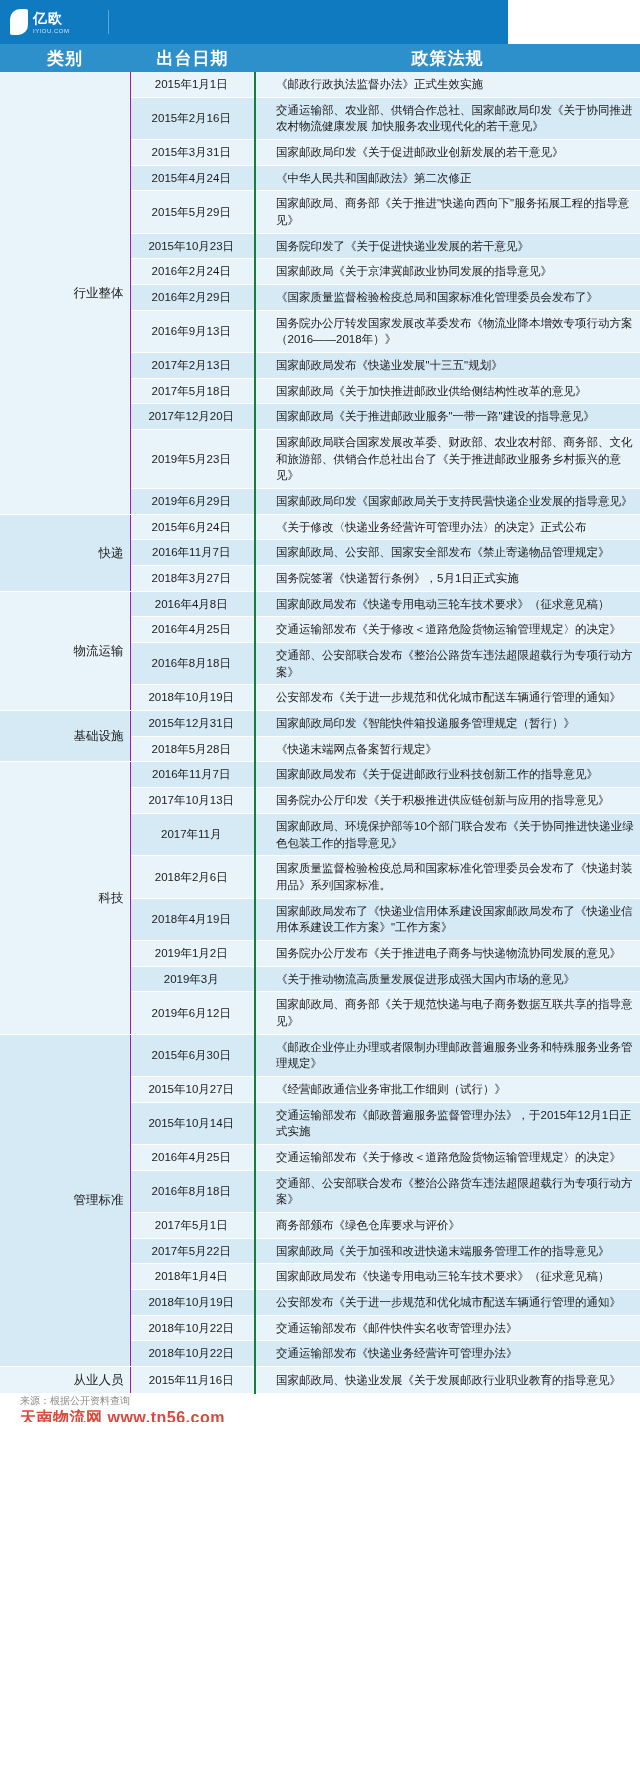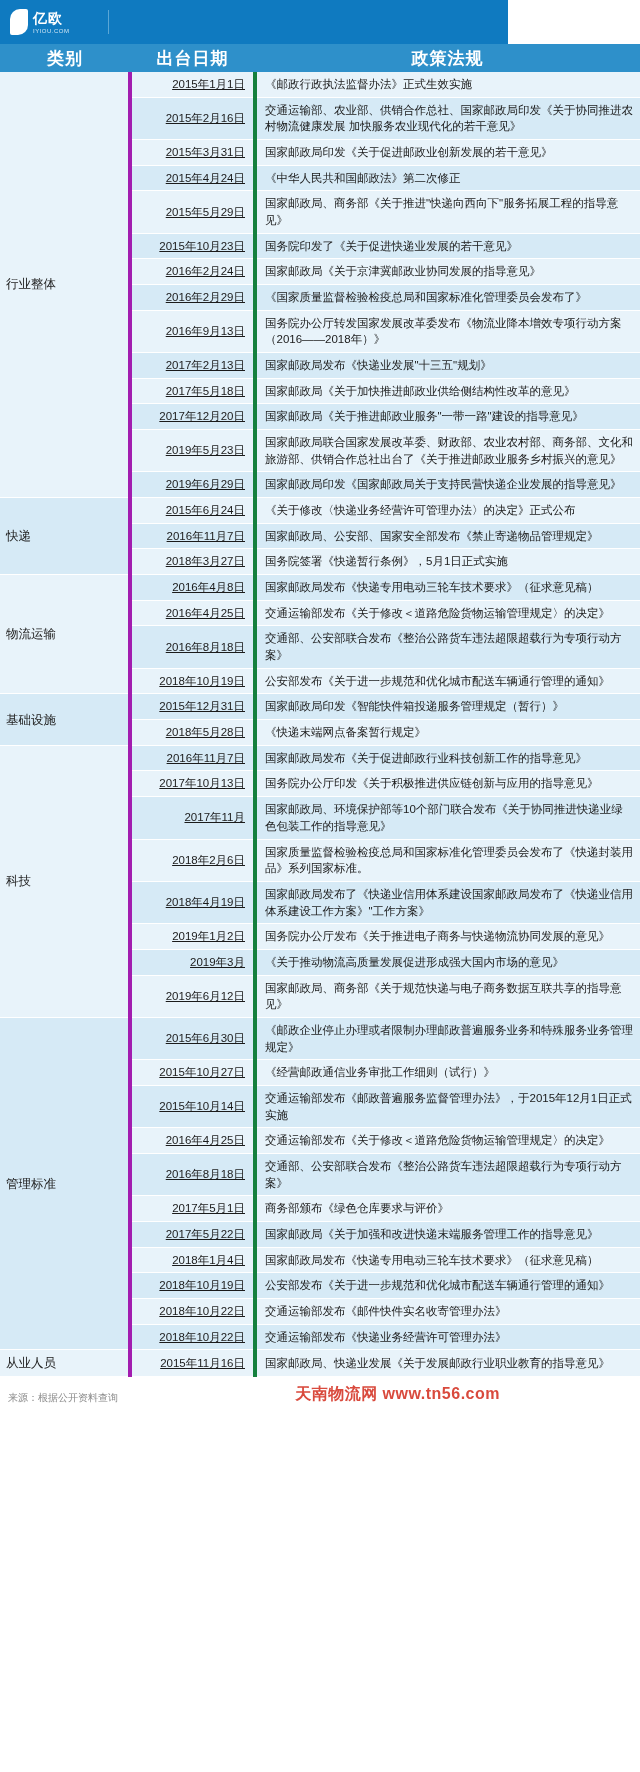--- a/index.html
+++ b/index.html
@@ -99,52 +99,52 @@
   }
   tbody td {
     font-size: 11.5px;
     color: #1b1b1b;
     line-height: 1.45;
     padding: 4px 6px;
     vertical-align: middle;
     border-bottom: 1px solid #ffffff;
   }
   td.cat {
-    text-align: left;
+    text-align: right;
     font-size: 12.5px;
     color: #222;
     vertical-align: middle;
-    border-right: 4px solid #a21caf;
+    border-right: 1px solid #a21caf;
   }
   td.date {
-    text-align: right;
+    text-align: center;
     padding-right: 8px;
     white-space: nowrap;
-    border-right: 4px solid #15803d;
-    text-decoration: underline;
+    border-right: 2px solid #15803d;
   }
   td.pol {
     text-align: left;
-    padding-left: 8px;
+    padding-left: 20px;
     padding-right: 6px;
   }
   .band-a td { background: #e8f3fa; }
   .band-b td { background: #d6eaf6; }
   .cat-a { background: #e8f3fa !important; }
   .cat-b { background: #d6eaf6 !important; }
 
   
   .footer {
     height: 28px;
     display: flex;
-    align-items: flex-end;
+    align-items: flex-start;
     justify-content: space-between;
-    padding: 0 8px;
+    padding: 0 20px;
     box-sizing: border-box;
     background: #ffffff;
+    flex-direction: column;
   }
   .footer-left {
     font-size: 10px;
     color: #8a8a8a;
   }
   .footer-right {
     font-size: 16px;
     color: #d94a3d;
     font-weight: bold;
     letter-spacing: 0.5px;

